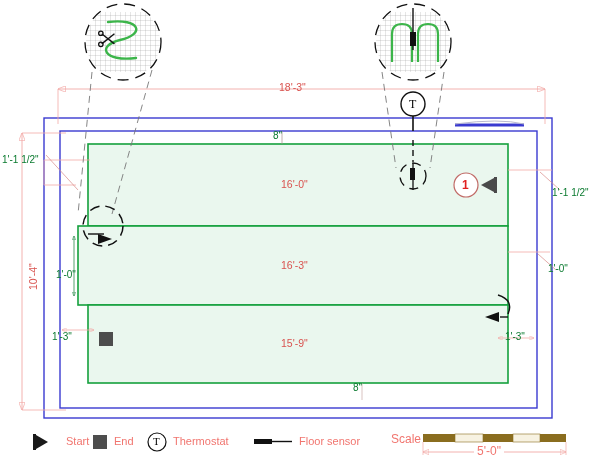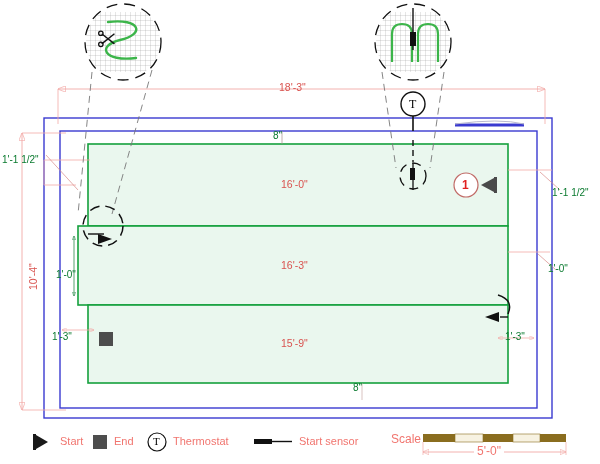--- a/index.html
+++ b/index.html
@@ -229,21 +229,21 @@
   <div class="lbl dim-red" style="left:281px;top:179px;">16'-0"</div>
   <div class="lbl dim-red" style="left:281px;top:260px;">16'-3"</div>
   <div class="lbl dim-red" style="left:281px;top:338px;">15'-9"</div>
 
   <div class="lbl callout-num" style="left:462px;top:179px;">1</div>
 
   <div class="lbl t-glyph" style="left:409px;top:98px;">T</div>
 
   <div class="lbl t-glyph" style="left:153px;top:436px;font-size:11px;">T</div>
 
-  <div class="lbl legend-txt" style="left:60px;top:436px;">Start</div>
+  <div class="lbl legend-txt" style="left:66px;top:436px;">Start</div>
   <div class="lbl legend-txt" style="left:114px;top:436px;">End</div>
   <div class="lbl legend-txt" style="left:173px;top:436px;text-align:center;">Thermostat</div>
-  <div class="lbl legend-txt" style="left:299px;top:436px;">Start sensor</div>
+  <div class="lbl legend-txt" style="left:299px;top:436px;">Floor sensor</div>
 
   <div class="lbl scale-txt" style="left:391px;top:433px;">Scale</div>
   <div class="lbl scale-txt" style="left:474px;top:445px;background:#fff;padding:0 3px;">5'-0"</div>
 
 </div>
 
 </body></html>

